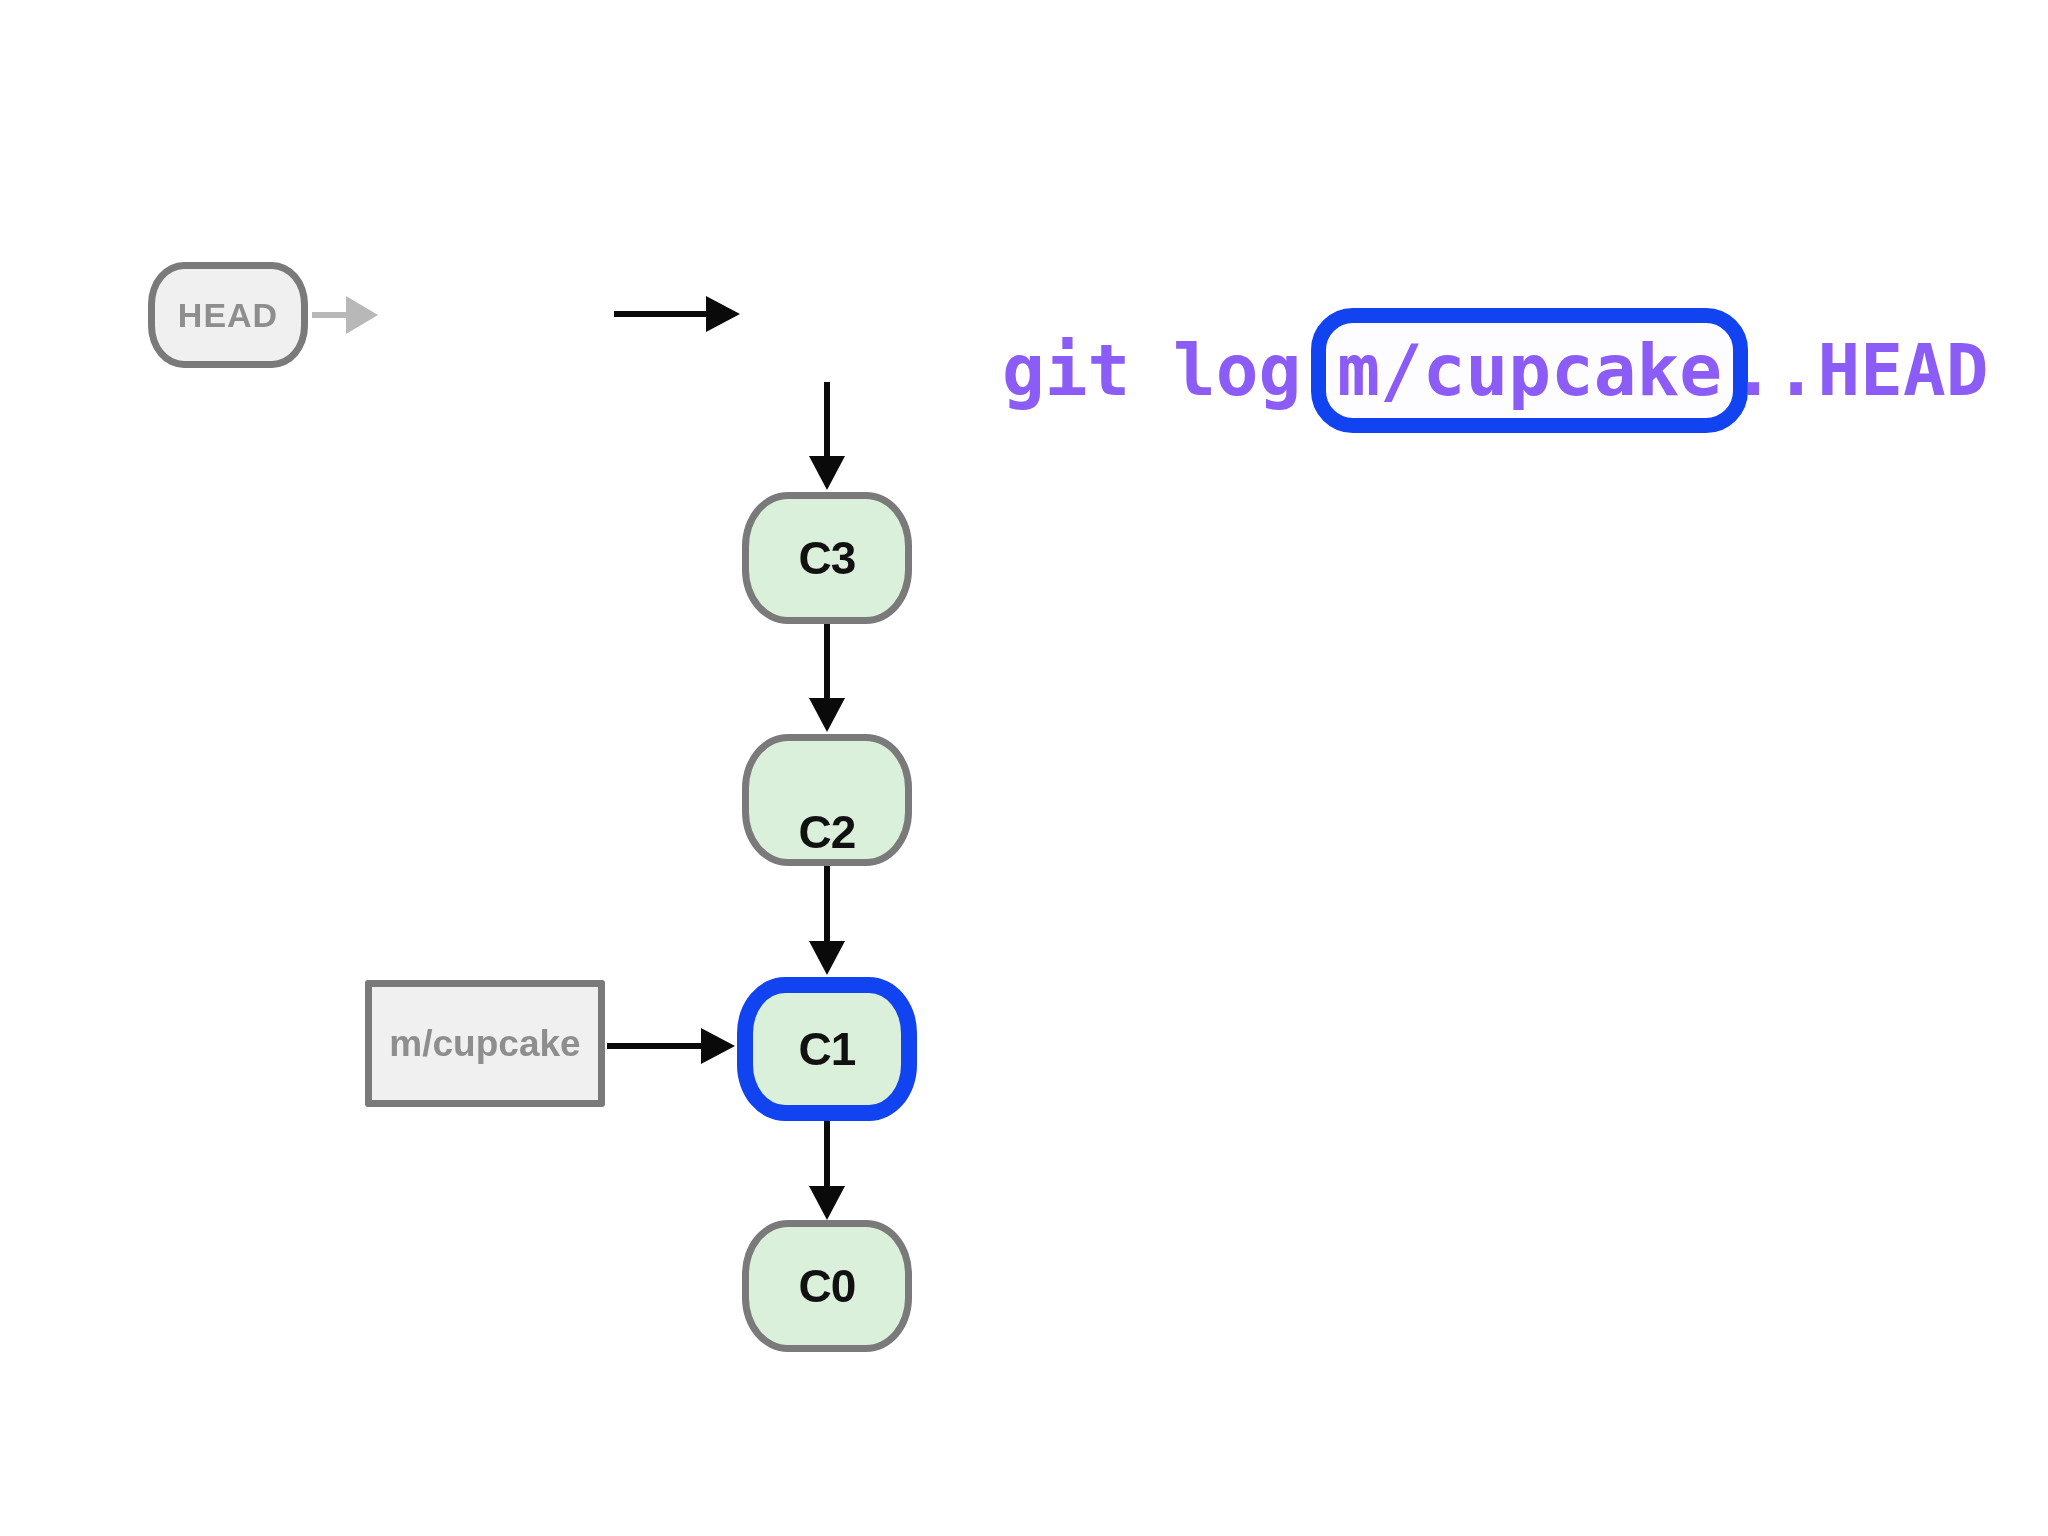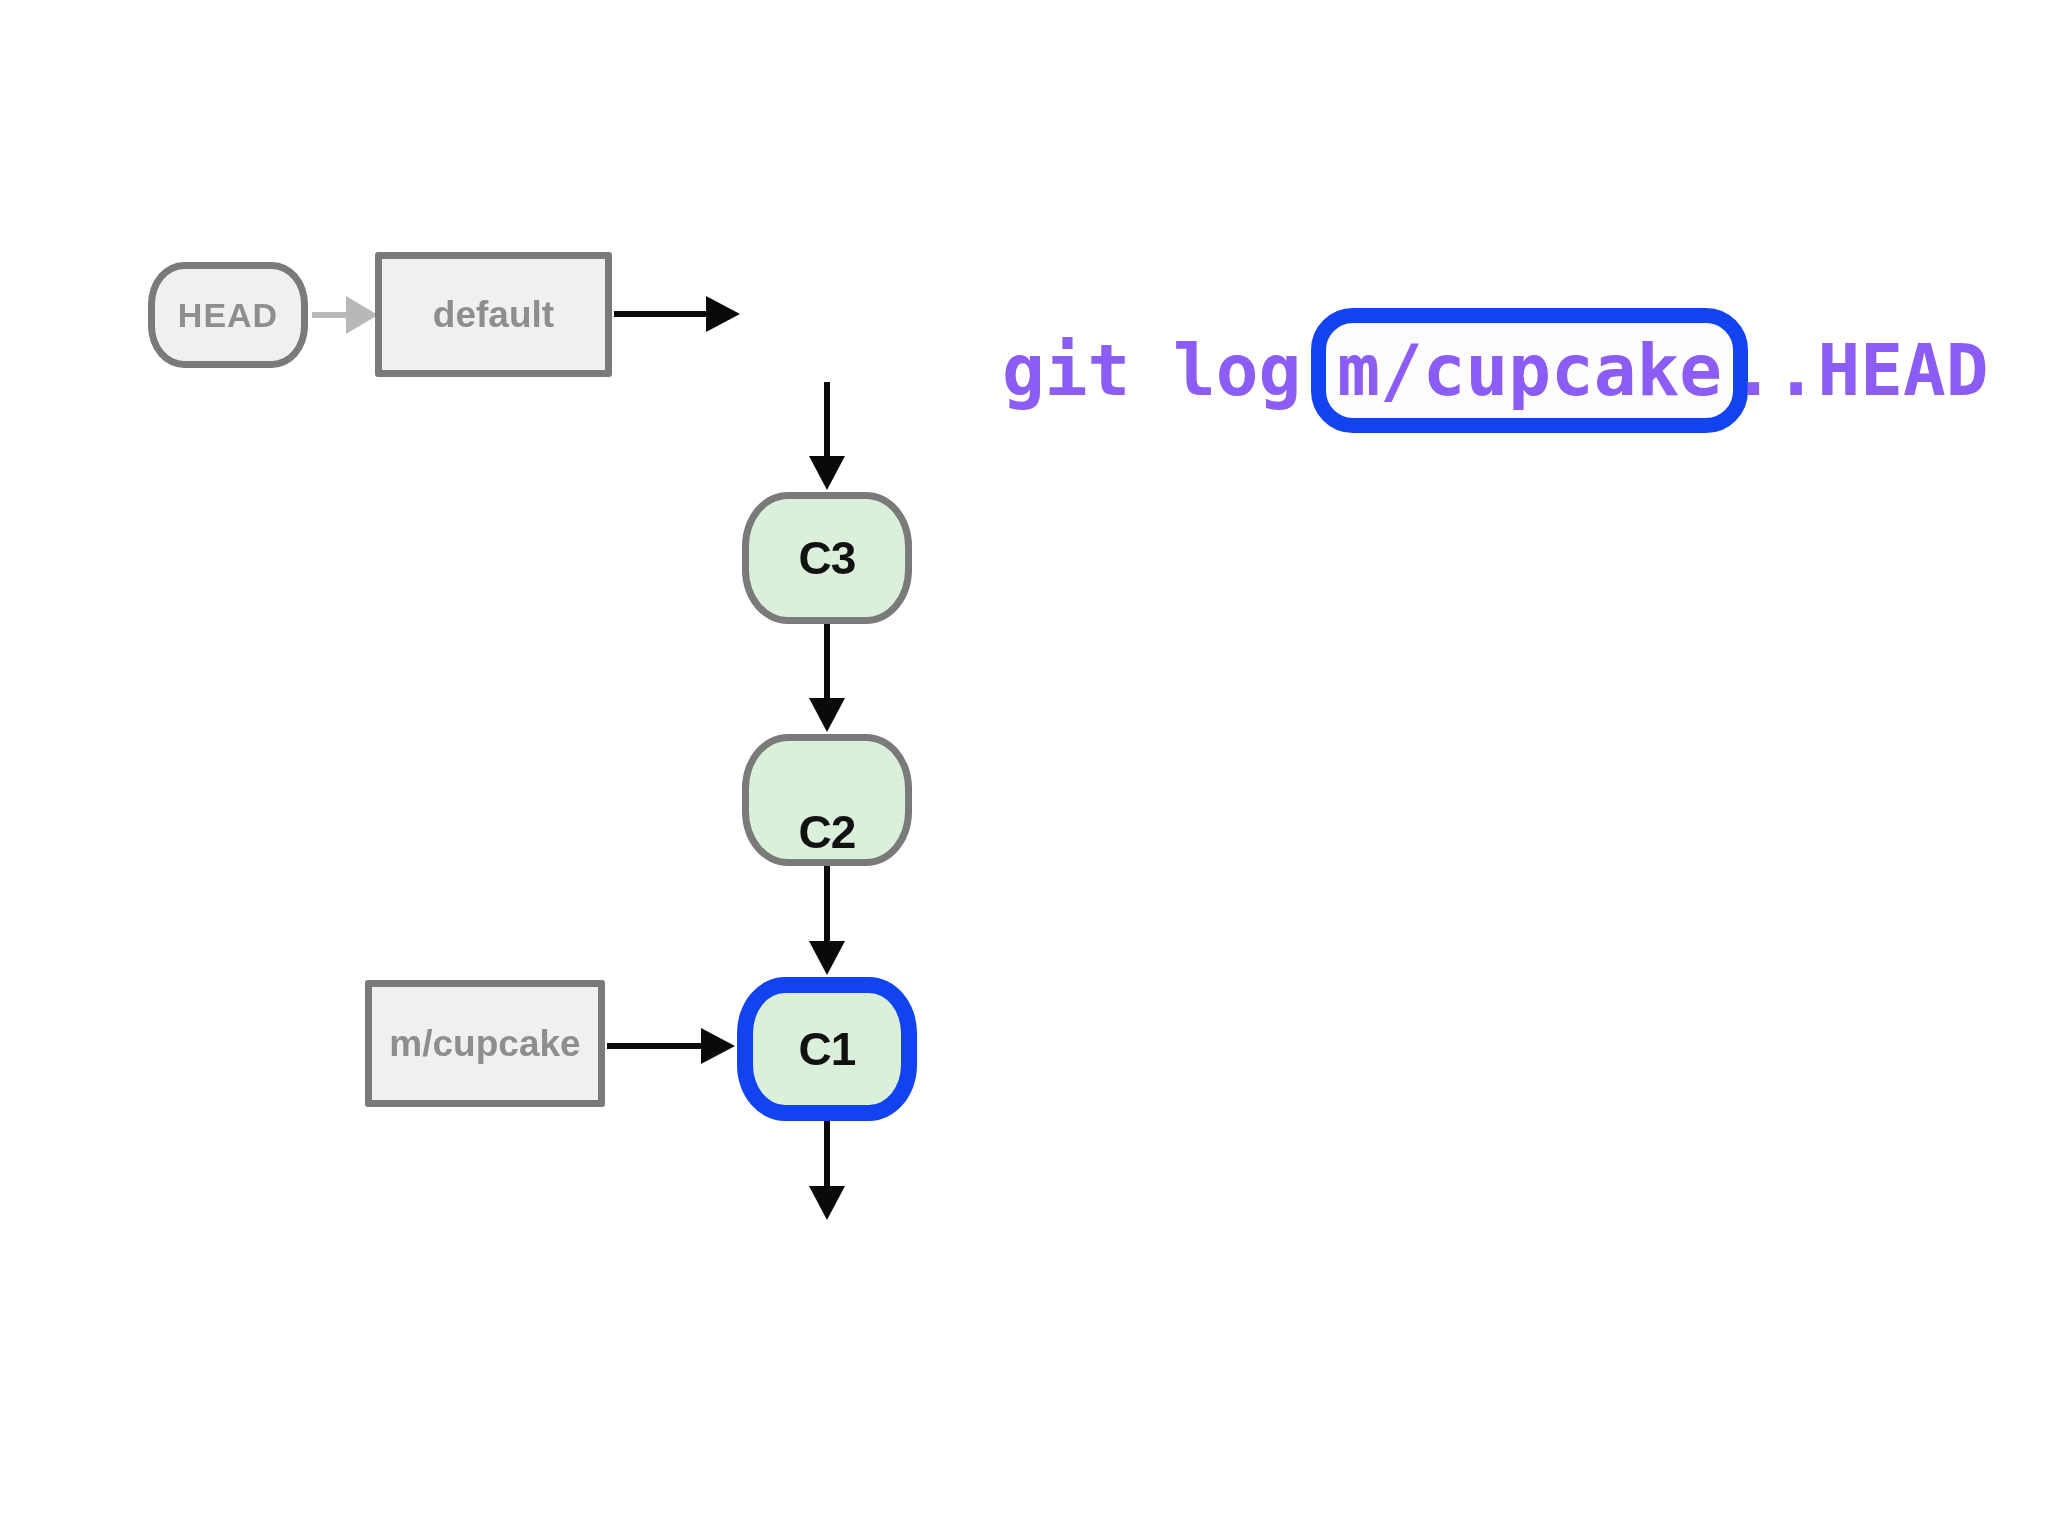--- a/index.html
+++ b/index.html
@@ -154,34 +154,34 @@
 
     <g>
       <line x1="607" y1="1046" x2="703" y2="1046" stroke="#0a0a0a" stroke-width="6"></line>
       <polygon points="701,1028 735,1046 701,1064" fill="#0a0a0a"></polygon>
     </g>
   </svg>
 
   <div class="ref" id="head">
     <span class="ref-label">HEAD</span>
   </div>
-  <div class="ref" id="default">
-    <span class="ref-label">default</span>
-  </div>
   <div class="ref" id="m-cupcake">
     <span class="ref-label">m/cupcake</span>
   </div>
 
   <div class="commit" id="c3">
     <span class="commit-label">C3</span>
   </div>
   <div class="commit" id="c2">
     <span class="commit-label">C2</span>
   </div>
   <div class="commit highlighted" id="c1">
     <span class="commit-label">C1</span>
   </div>
+  <div class="commit" id="c0">
+    <span class="commit-label">C0</span>
+  </div>
 
   <div id="command">
     <span>git log</span><span class="cmd-box"><span>m/cupcake</span></span><span>..HEAD</span>
   </div>
 
 </div>
 
 </body></html>

